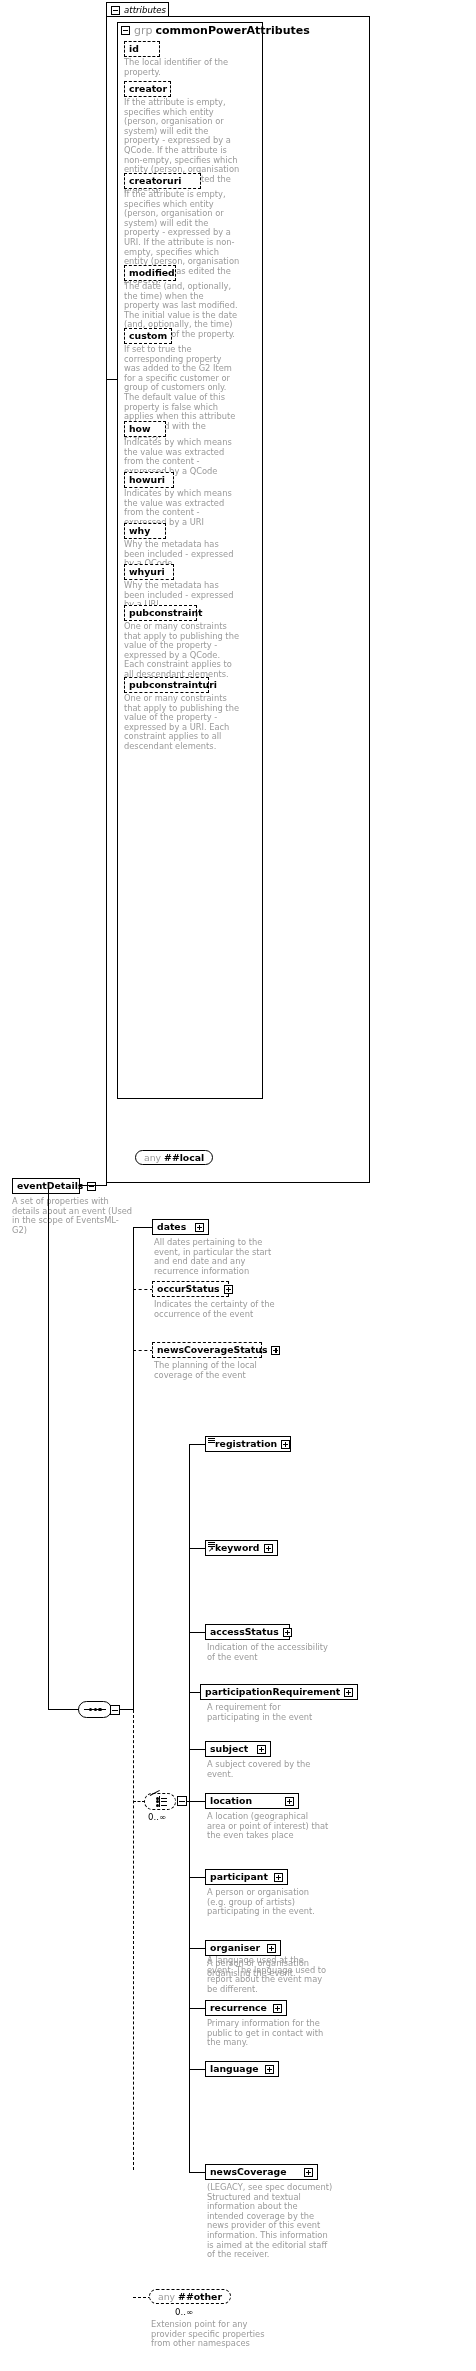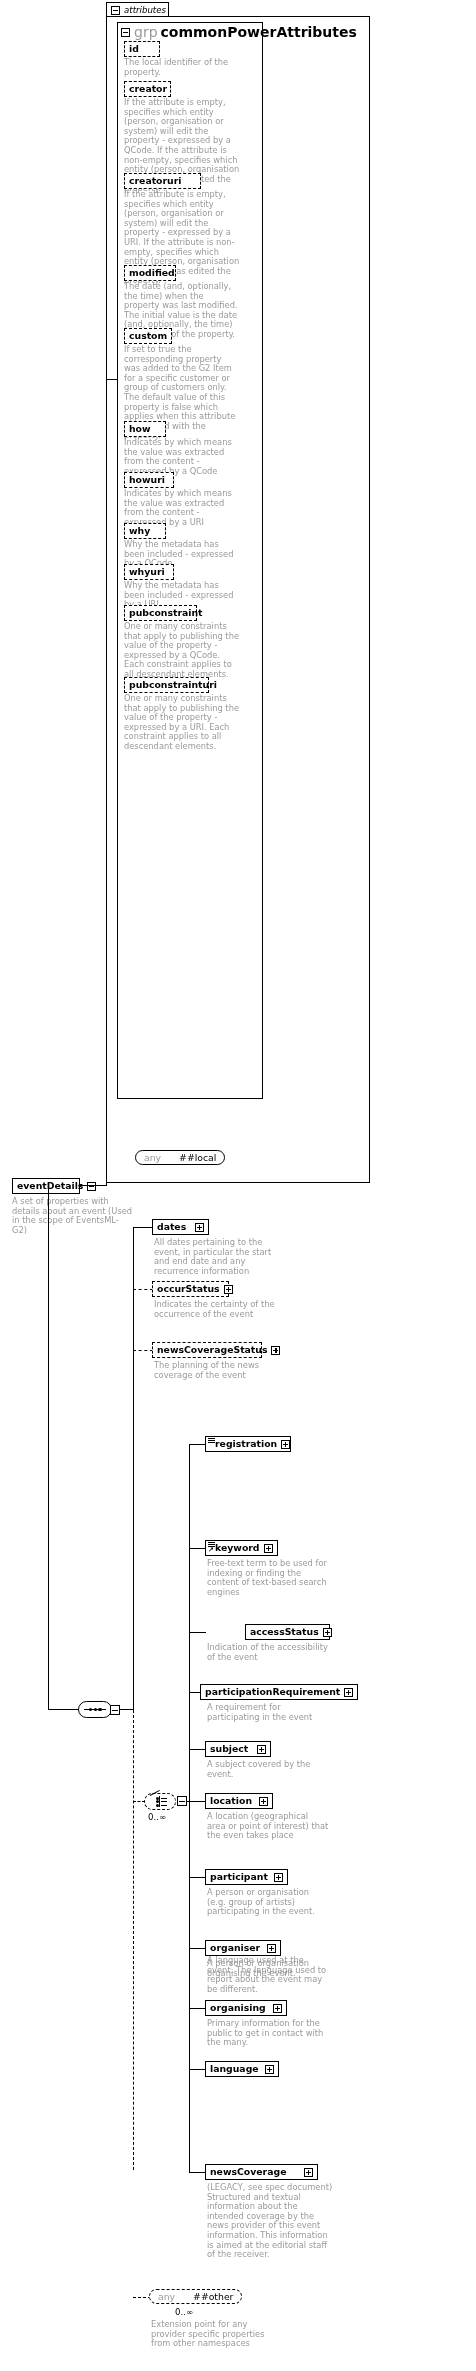--- a/index.html
+++ b/index.html
@@ -125,21 +125,21 @@
     display: flex;
     align-items: center;
     padding: 0 4px;
     font-style: italic;
     font-size: 8.6px;
   }
   .grphdr {
     position: absolute;
     display: flex;
     align-items: center;
-    font-size: 14px;
+    font-size: 11px;
     white-space: nowrap;
     text-align: center;
   }
   .grphdr .kw { color: #999; font-weight: normal; margin: 0 3px 0 4px; }
   .grphdr .nm { font-weight: bold; color: #000; }
 
   
   .anynode {
     position: absolute;
     box-sizing: border-box;
@@ -148,21 +148,21 @@
     align-items: center;
     padding: 0 8px;
     background: #fff;
     font-size: 9.3px;
     white-space: nowrap;
     border-radius: 8px;
   }
   .anynode.solid  { border: 1.3px solid #000; }
   .anynode.dashed { border: 1.3px dashed #000; }
   .anynode .kw { color: #9a9a9a; font-weight: normal; }
-  .anynode .nm { color: #000; font-weight: normal; margin-left: 18px; }
+  .anynode .nm { color: #000; font-weight: bold; margin-left: 3px; }
 
   
   .comp {
     position: absolute;
     box-sizing: border-box;
     width: 34px; height: 17px;
     border-radius: 9px;
     background: #fff;
     display: flex;
     align-items: center;
@@ -372,21 +372,21 @@
     <span class="lbl">occurStatus</span>
     <span class="expander plus"></span>
   </div>
   <div class="doc" style="left:154px; top:1300px; width:122px;">Indicates the certainty of the occurrence of the event</div>
 
   <div class="hline dash" style="left:133px; top:1350px; width:20px;"></div>
   <div class="node dashed shadow" style="left:152px; top:1342px; width:110px; justify-content:space-between;">
     <span class="lbl">newsCoverageStatus</span>
     <span class="expander plus"></span>
   </div>
-  <div class="doc" style="left:154px; top:1361px; width:122px;">The planning of the news coverage of the event</div>
+  <div class="doc" style="left:154px; top:1361px; width:122px;">The planning of the local coverage of the event</div>
 
   <div class="vline" style="left:189px; top:1444px; height:728px;"></div>
 
   <div class="hline" style="left:189px; top:1444px; width:17px;"></div>
   <div class="node solid shadow" style="left:205px; top:1436px; width:86px; justify-content:space-between; padding-left:9px;">
     <span class="seqmark">
         <i></i>
         <i></i>
         <i></i>
       </span>
@@ -398,24 +398,23 @@
   <div class="node solid shadow" style="left:205px; top:1540px; width:73px; justify-content:space-between; padding-left:9px;">
     <span class="seqmark">
         <i></i>
         <i></i>
         <i></i>
       </span>
     <span class="arrowmark">↗</span>
     <span class="lbl">keyword</span>
     <span class="expander plus"></span>
   </div>
-  <div class="doc" style="left:207px; top:1559px; width:122px;">Free-text term to be used for indexing or finding the content of text-based search engines</div>
 
   <div class="hline" style="left:189px; top:1632px; width:17px;"></div>
-  <div class="node solid shadow" style="left:205px; top:1624px; width:85px; justify-content:space-between;margin-left:40px;">
+  <div class="node solid shadow" style="left:205px; top:1624px; width:85px; justify-content:space-between;">
     <span class="lbl">accessStatus</span>
     <span class="expander plus"></span>
   </div>
   <div class="doc" style="left:207px; top:1643px; width:122px;">Indication of the accessibility of the event</div>
 
   <div class="hline" style="left:189px; top:1692px; width:17px;"></div>
   <div class="node solid shadow" style="left:200px; top:1684px; width:158px; justify-content:space-between;">
     <span class="lbl">participationRequirement</span>
     <span class="expander plus"></span>
   </div>
@@ -439,21 +438,21 @@
         <span class="dd dd3"></span>
       <span class="hb hb1"></span>
         <span class="hb hb2"></span>
         <span class="hb hb3"></span>
     </span>
   </div>
   <div class="compexp" style="left:177px; top:1796px;"></div>
   <div class="card" style="left:148px; top:1812px;">0..∞</div>
 
   <div class="hline" style="left:187px; top:1801px; width:19px;"></div>
-  <div class="node solid shadow" style="left:205px; top:1793px; width:68px; justify-content:space-between;">
+  <div class="node solid shadow" style="left:205px; top:1793px; width:94px; justify-content:space-between;">
     <span class="lbl">location</span>
     <span class="expander plus"></span>
   </div>
   <div class="doc" style="left:207px; top:1812px; width:122px;">A location (geographical area or point of interest) that the even takes place</div>
 
   <div class="hline" style="left:189px; top:1877px; width:17px;"></div>
   <div class="node solid shadow" style="left:205px; top:1869px; width:83px; justify-content:space-between;">
     <span class="lbl">participant</span>
     <span class="expander plus"></span>
   </div>
@@ -461,21 +460,21 @@
 
   <div class="hline" style="left:189px; top:1948px; width:17px;"></div>
   <div class="node solid shadow" style="left:205px; top:1940px; width:76px; justify-content:space-between;">
     <span class="lbl">organiser</span>
     <span class="expander plus"></span>
   </div>
   <div class="doc" style="left:207px; top:1959px; width:122px;">A person or organisation organising the event.</div>
 
   <div class="hline" style="left:189px; top:2008px; width:17px;"></div>
   <div class="node solid shadow" style="left:205px; top:2000px; width:82px; justify-content:space-between;">
-    <span class="lbl">organising</span>
+    <span class="lbl">recurrence</span>
     <span class="expander plus"></span>
   </div>
   <div class="doc" style="left:207px; top:2019px; width:122px;">Primary information for the public to get in contact with the many.</div>
 
   <div class="hline" style="left:189px; top:2069px; width:17px;"></div>
   <div class="node solid shadow" style="left:205px; top:2061px; width:74px; justify-content:space-between;">
     <span class="lbl">language</span>
     <span class="expander plus"></span>
   </div>
   <div class="doc" style="left:207px; top:1956px; width:122px;">A language used at the event. The language used to report about the event may be different.</div>

